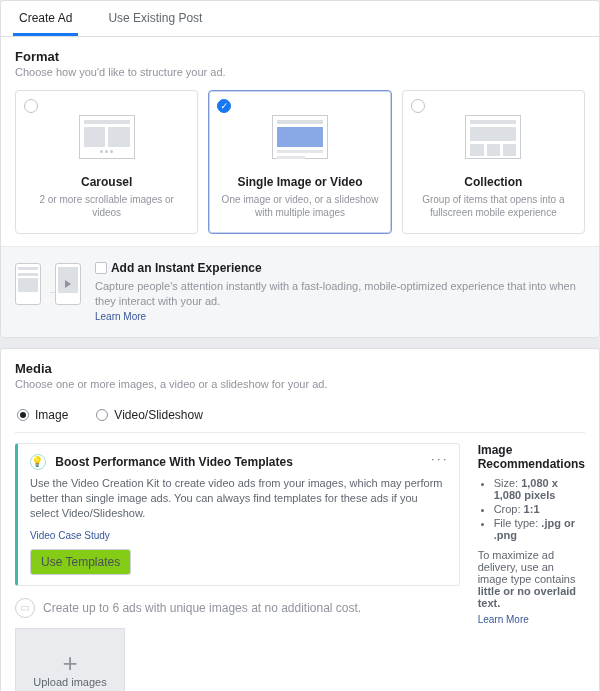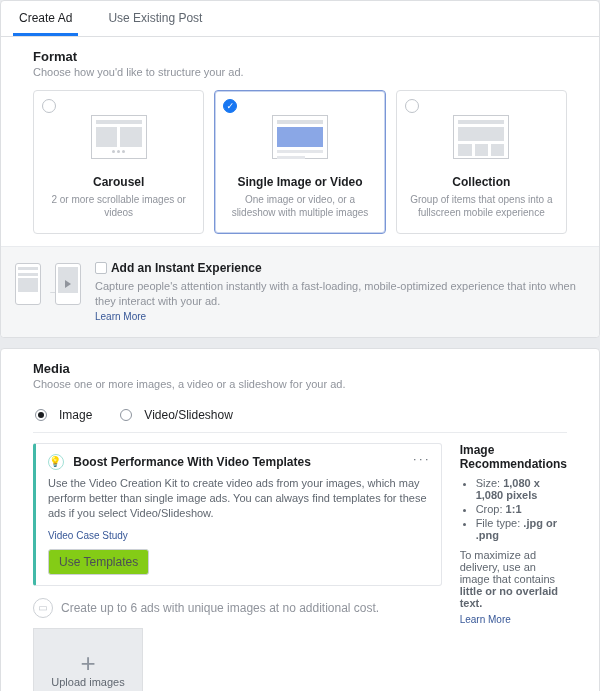--- a/index.html
+++ b/index.html
@@ -29,21 +29,21 @@
     font-size: 12px;
     font-weight: 400;
     color: #606770;
     border-bottom: 3px solid transparent;
     cursor: pointer;
   }
   .tab.active {
     color: #1c1e21;
     border-bottom-color: #1877f2;
   }
-  .section-pad { padding: 12px 32px; }
+  .section-pad { padding: 12px 14px; }
   .sec-title { font-weight: 600; font-size: 13px; color: #1c1e21; }
   .sec-sub { color: #90949c; font-size: 11px; margin-top: 2px; }
 
   
   .cards { display: flex; gap: 10px; margin-top: 12px; }
   .card {
     flex: 1;
     border: 1px solid #dddfe2;
     border-radius: 4px;
     padding: 8px 10px 14px 10px;
@@ -97,21 +97,21 @@
   .phone .pbig { height:14px; background:#dcdfe3; margin:2px 2px 0 2px; }
   .phone .play { position:absolute; top:16px; left:9px; width:0;height:0; border-left:6px solid #90949c; border-top:4px solid transparent; border-bottom:4px solid transparent;}
   .strip-body .hrow { display:flex; align-items:center; gap:4px;}
   .chk { width:12px; height:12px; border:1px solid #bec3c9; border-radius:2px; background:#fff; }
   .strip-title { font-weight:600; font-size:12px; }
   .strip-desc { color:#90949c; font-size:11px; margin-top:4px; line-height:1.35; }
   .link { color:#385898; font-size:10px; cursor:pointer; }
 
   
   .radio-row { display:flex; gap:28px; padding: 8px 0 10px 2px; border-bottom:1px solid #e9ebee; }
-  .r-item { display:flex; align-items:center; gap:12px; font-size:12px; cursor:pointer; }
+  .r-item { display:flex; align-items:center; gap:6px; font-size:12px; cursor:pointer; }
   .rdot { width:12px; height:12px; border:1px solid #8d949e; border-radius:50%; background:#fff; display:inline-flex; align-items:center; justify-content:center;}
   .rdot.sel::after { content:''; width:6px; height:6px; border-radius:50%; background:#1c1e21; }
 
   .main-cols { display:flex; gap:18px; margin-top:10px; }
   .col-left { flex: 1 1 auto; }
   .col-right { width:175px; font-size:11px; color:#606770; }
   .col-right .rtitle { font-weight:600; color:#1c1e21; font-size:12px; margin-bottom:6px;}
   .col-right ul { margin:0 0 8px 0; padding-left:16px; }
   .col-right li { margin-bottom:2px; }
 
@@ -280,18 +280,18 @@
 
       </div>
 
       <div class="col-right">
         <div class="rtitle">Image Recommendations</div>
         <ul>
           <li><span>Size: </span><b>1,080 x 1,080 pixels</b></li>
           <li><span>Crop: </span><b>1:1</b></li>
           <li><span>File type: </span><b>.jpg or .png</b></li>
         </ul>
-        <div><span>To maximize ad delivery, use an image that contains </span><b>little or no overlaid text.</b></div>
+        <div><span>To maximize ad delivery, use an image type contains </span><b>little or no overlaid text.</b></div>
         <div style="margin-top:4px;"><span class="link">Learn More</span></div>
       </div>
     </div>
   </div>
 </div>
 
 </body></html>

